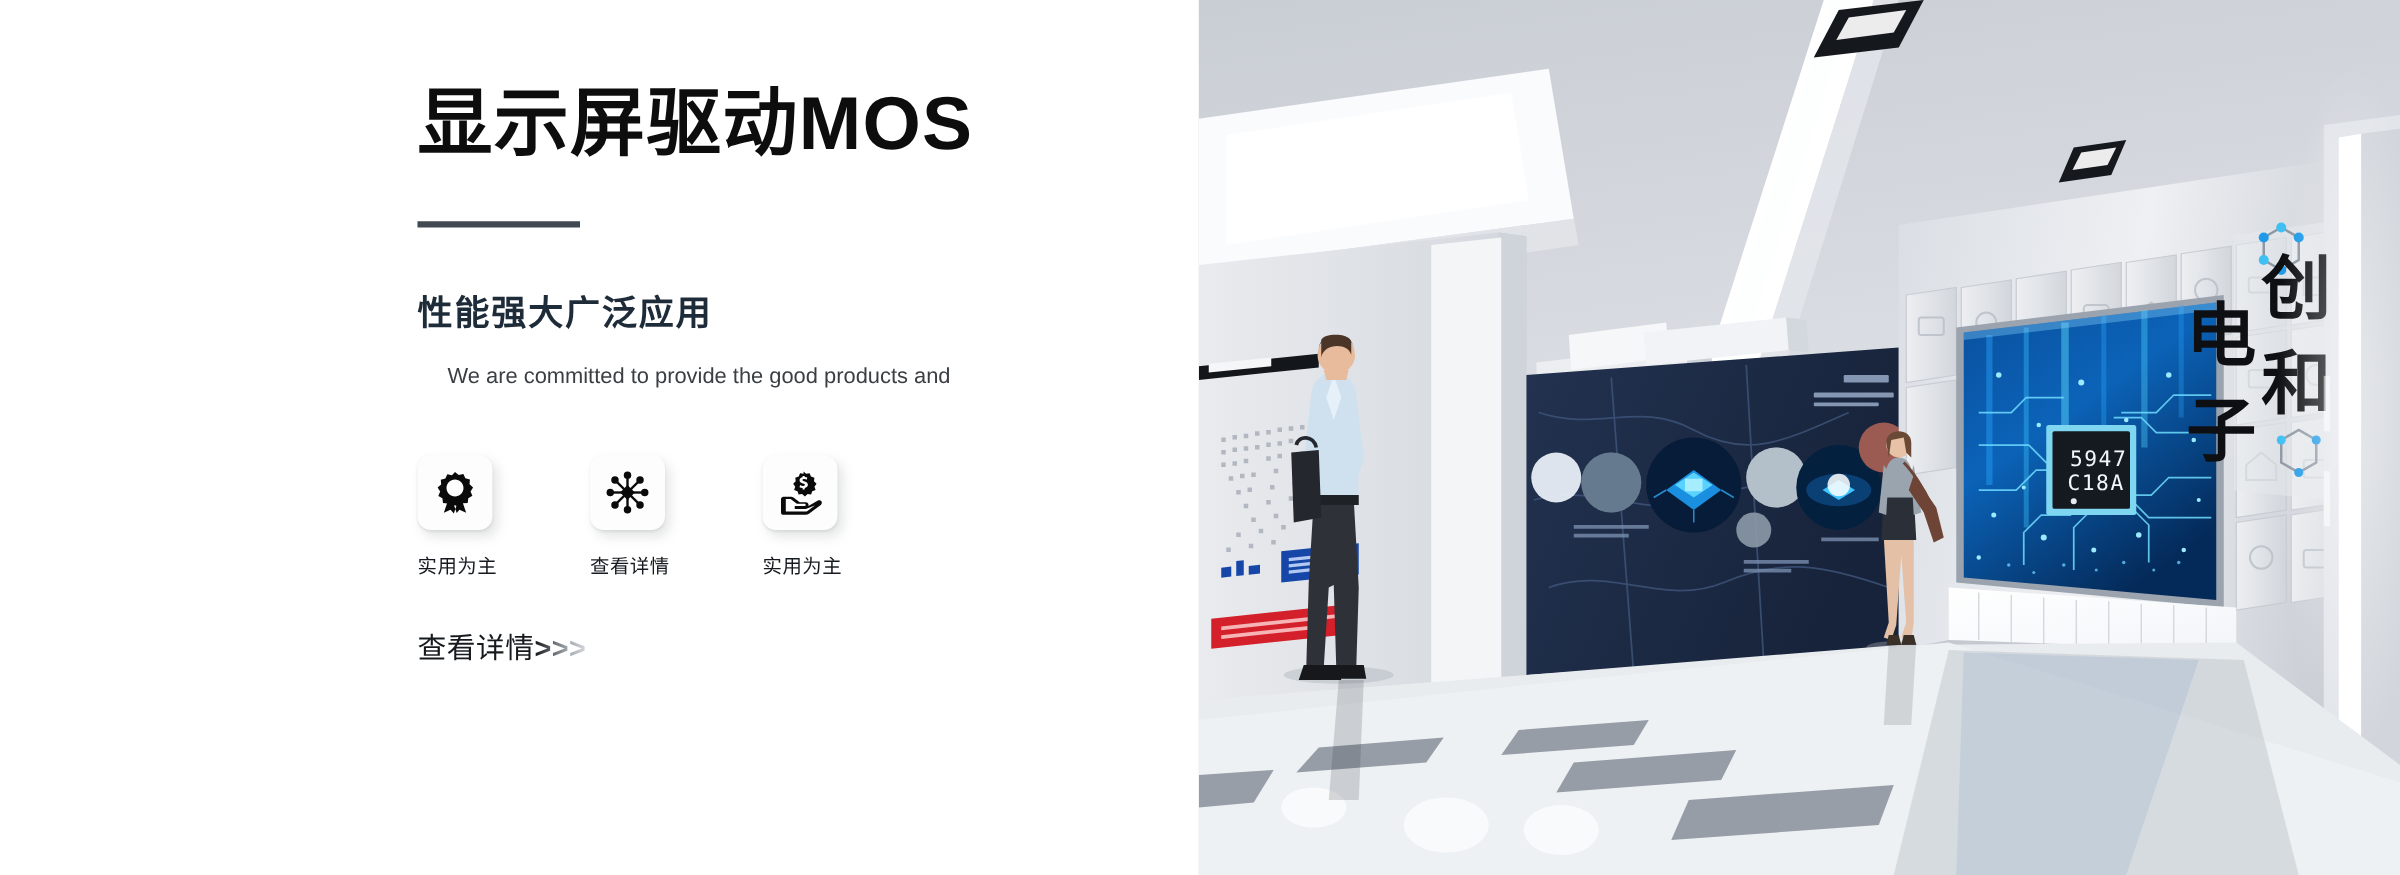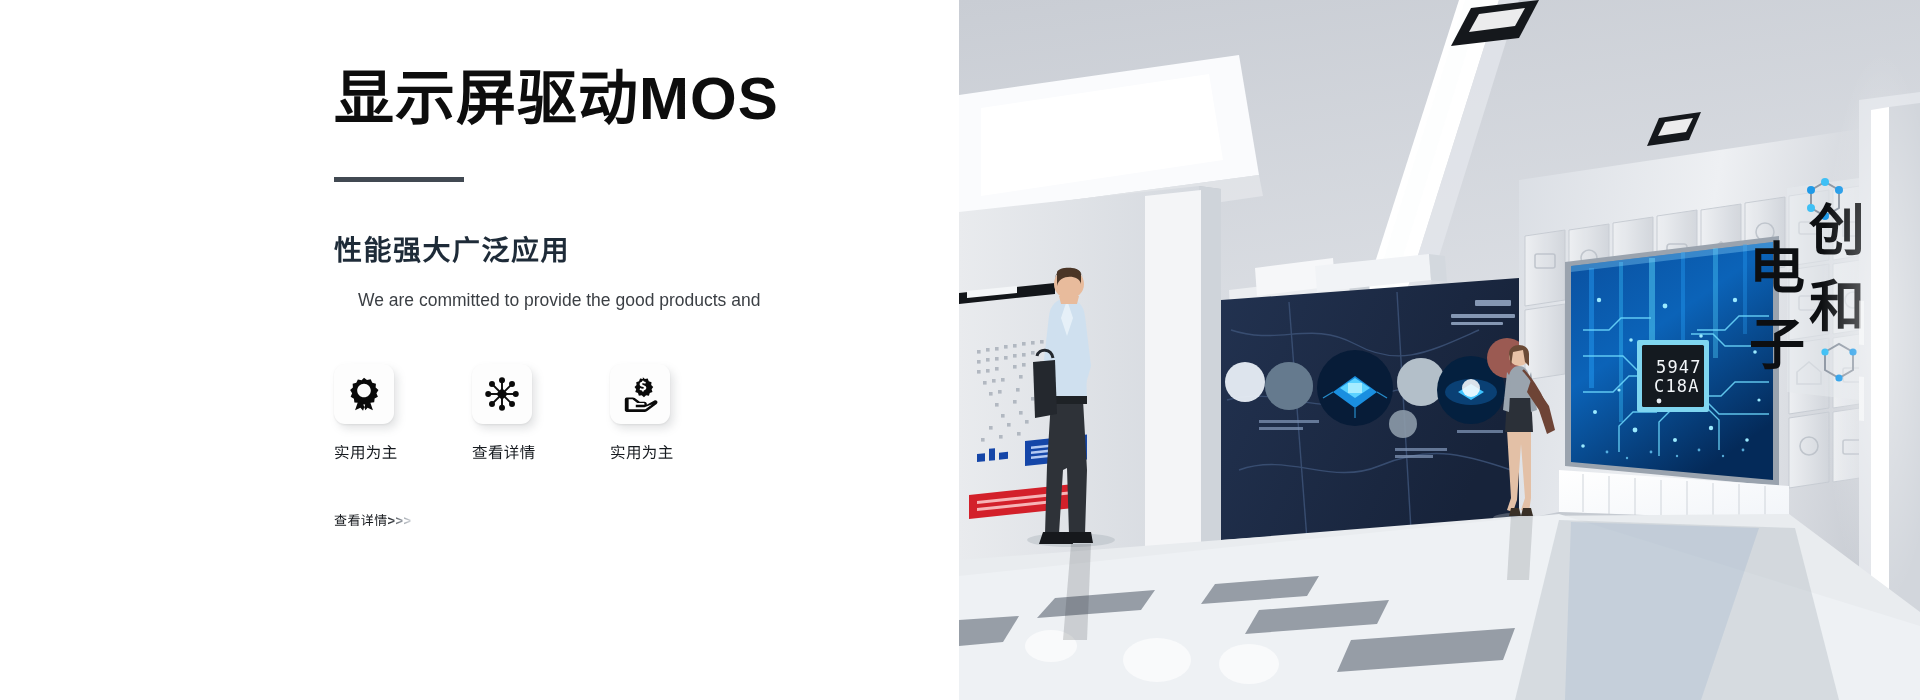--- a/index.html
+++ b/index.html
@@ -73,22 +73,22 @@
     margin-top:16px;
     font-size:15.5px;
     color:#161a1f;
     letter-spacing:.4px;
     white-space:nowrap;
   }
 
   
   .detail-link {
     display:inline-block;
-    margin-top:48px;
-    font-size:13px;
+    margin-top:36px;
+    font-size:23px;
     color:#16191d;
     text-decoration:none;
     letter-spacing:.4px;
   }
   .detail-link .chev {
     background:linear-gradient(90deg,#16191d 0%,#9aa0a8 60%,#d6d9dd 100%);
     -webkit-background-clip:text;
     background-clip:text;
     color:transparent;
     font-weight:700;

